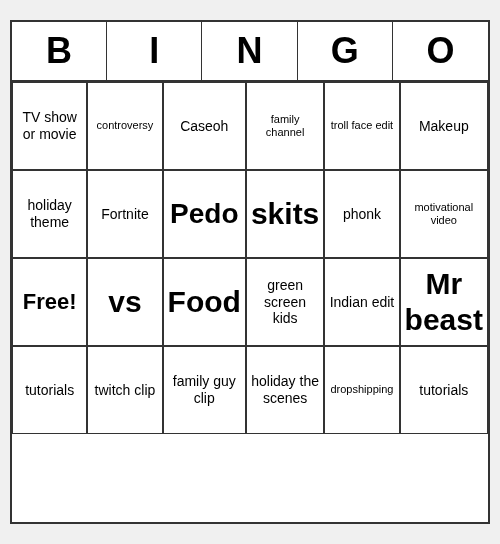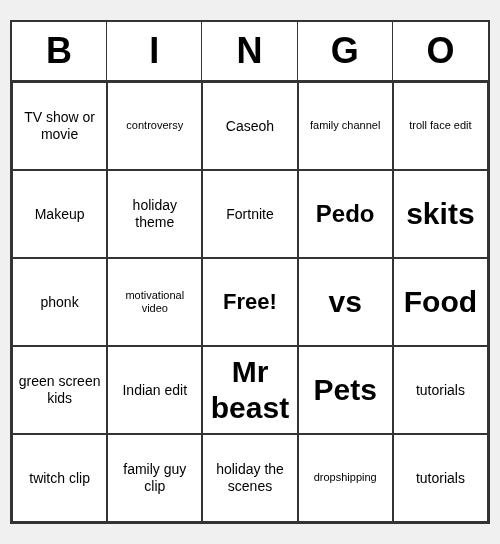--- a/index.html
+++ b/index.html
@@ -26,21 +26,21 @@
       font-size: 36px;
       font-weight: bold;
       padding: 8px 0;
       border-right: 1px solid #333;
     }
     .bingo-letter:last-child {
       border-right: none;
     }
     .bingo-grid {
       display: grid;
-      grid-template-columns: repeat(5, 1fr);
+      grid-template-columns: repeat(6, 1fr);
       grid-template-rows: repeat(5, 1fr);
     }
     .bingo-cell {
       border: 1px solid #333;
       display: flex;
       align-items: center;
       justify-content: center;
       text-align: center;
       padding: 4px;
       min-height: 88px;
@@ -48,21 +48,21 @@
       line-height: 1.2;
     }
     .bingo-cell.small-text {
       font-size: 11px;
     }
     .bingo-cell.large-text {
       font-size: 30px;
       font-weight: bold;
     }
     .bingo-cell.xlarge-text {
-      font-size: 24px;
+      font-size: 28px;
       font-weight: bold;
     }
     .bingo-cell.free {
       font-size: 22px;
       font-weight: bold;
     }
   </style>
 </head>
 <body>
 
@@ -86,21 +86,20 @@
       <div class="bingo-cell xlarge-text">Pedo</div>
       <div class="bingo-cell large-text">skits</div>
       <div class="bingo-cell">phonk</div>
       <div class="bingo-cell small-text">motivational video</div>
       <div class="bingo-cell free">Free!</div>
       <div class="bingo-cell large-text">vs</div>
       <div class="bingo-cell large-text">Food</div>
       <div class="bingo-cell">green screen kids</div>
       <div class="bingo-cell">Indian edit</div>
       <div class="bingo-cell large-text">Mr beast</div>
-      <div class="bingo-cell large-text">Pets</div>
       <div class="bingo-cell">tutorials</div>
       <div class="bingo-cell">twitch clip</div>
       <div class="bingo-cell">family guy clip</div>
       <div class="bingo-cell">holiday the scenes</div>
       <div class="bingo-cell small-text">dropshipping</div>
       <div class="bingo-cell">tutorials</div>
     </div>
 </div>
 
 </body></html>

